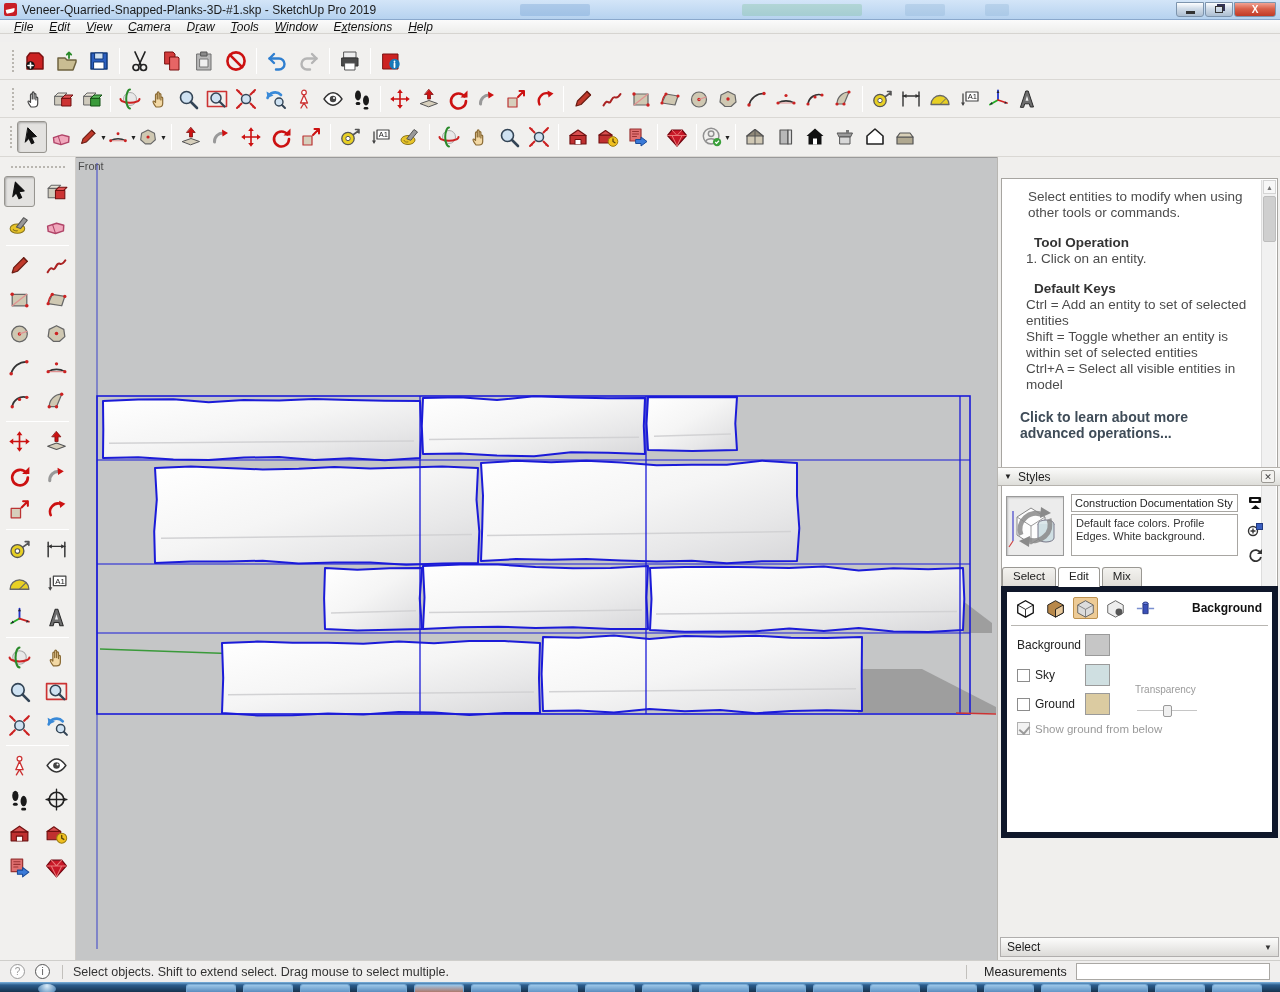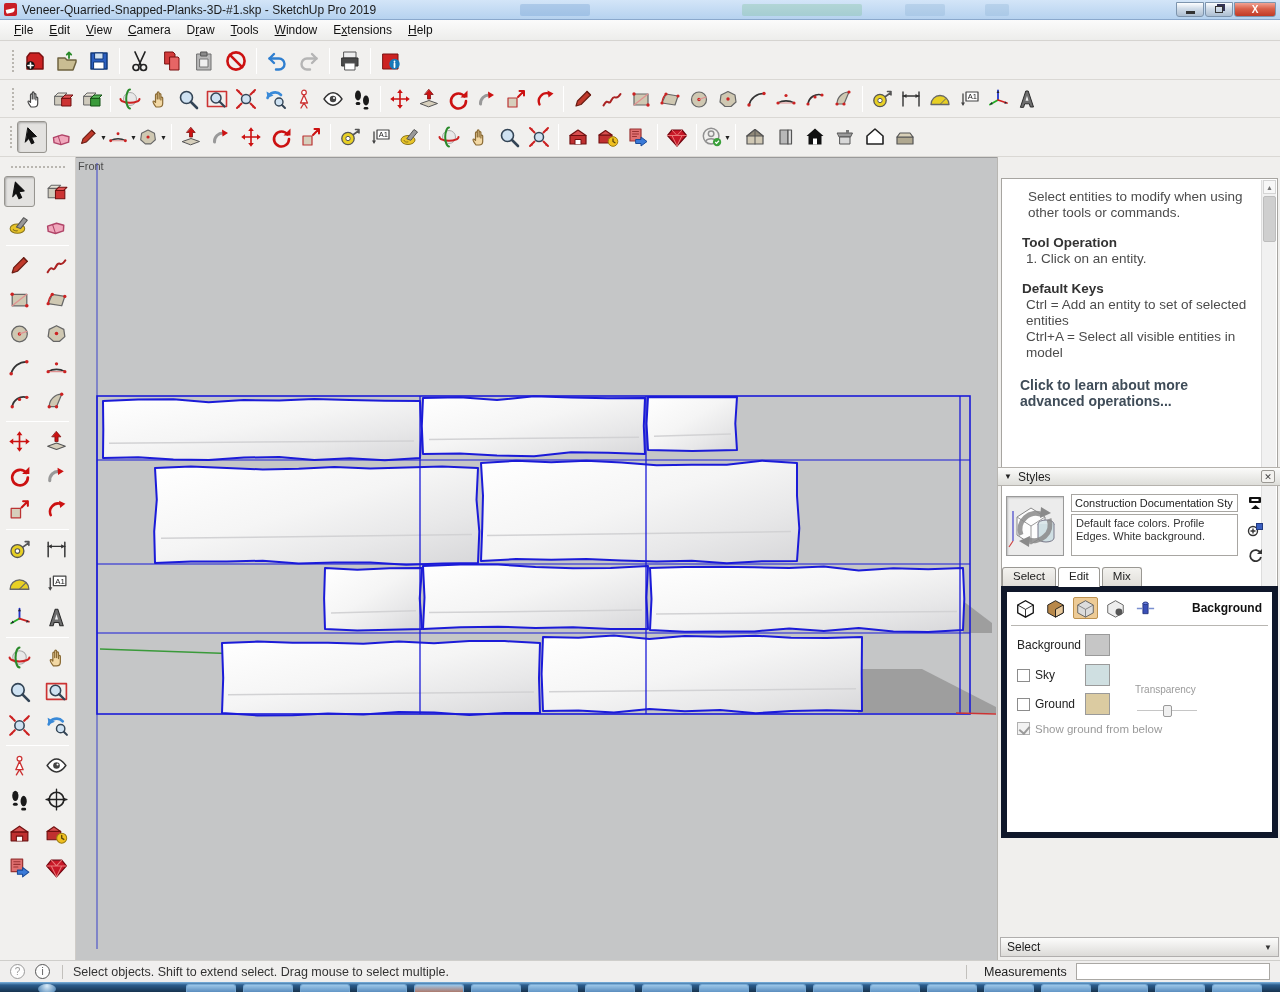--- a/index.html
+++ b/index.html
@@ -17,23 +17,23 @@
   .ghost { position:absolute; top:4px; height:12px; border-radius:2px; opacity:.35; }
   #win-controls { position:absolute; right:4px; top:2px; display:flex; }
   .wbtn { width:28px; height:15px; border:1px solid #7d94ad; border-radius:0 0 3px 3px;
     background:linear-gradient(#fdfeff,#cfdbe8 45%,#aebfd2); display:flex; align-items:center; justify-content:center;
     font-size:10px; color:#333; margin-left:1px; }
   .wbtn.close { width:42px; background:linear-gradient(#f2a394,#d9604a 45%,#c03a26); color:#fff; font-weight:bold; }
   .wbtn .mini { width:9px; height:3px; background:#333; margin-top:6px;}
   .wbtn .rest { width:8px; height:7px; border:1px solid #333; box-shadow:2px -2px 0 -0px #335;}
 
   
-  #menubar { position:absolute; left:0; top:20px; width:1280px; height:21px;
+  #menubar { position:absolute; left:0; top:20px; width:1280px; height:14px;
     background:linear-gradient(#fbfbfb,#ededeb); border-bottom:1px solid #d6d4d0;
-    display:flex; align-items:center; padding-left:6px; }
+    display:flex; align-items:center; padding-left:6px;font-style:italic; }
   .menu-item { padding:3px 8px; font-size:12px; color:#111; }
   .menu-item u { text-decoration:underline; }
 
   
   .toolbar { position:absolute; left:0; width:1280px; background:#f1f0ee; border-bottom:1px solid #dad8d4;
     display:flex; align-items:center; }
   #tb1 { top:42px; height:38px; padding-left:8px; }
   #tb2 { top:80px; height:38px; padding-left:8px; }
   #tb3 { top:118px; height:39px; padding-left:6px; }
   .grip { width:5px; height:24px; margin:0 3px;
@@ -67,21 +67,21 @@
     background:linear-gradient(#e6eefa,#ccdbf0); border-bottom:1px solid #a9bcd6;
     display:flex; align-items:center; padding:0 4px; font-size:11px; color:#33414f;}
   #tray-header .sp { flex:1; }
   .tray-hbtn { width:15px; height:13px; display:flex; align-items:center; justify-content:center; margin-left:2px; font-size:9px;}
   .tray-hbtn.closebox { background:linear-gradient(#f3c9ad,#dd8a5e); border:1px solid #a55a30; border-radius:2px; color:#5d2000; font-weight:bold;}
 
   #instructor { position:absolute; left:3px; top:21px; width:277px; height:437px; background:#fff; border:1px solid #a7a5a1; }
   #instr-text { position:absolute; left:8px; top:6px; right:22px; bottom:4px; overflow:hidden;
     font-size:13.5px; line-height:16px; color:#4c4c4c; }
   #instr-text p.intro { margin:4px 0 0 18px; }
-  #instr-text h4 { font-size:13.5px; color:#333; margin:14px 0 0 12px; font-weight:bold;}
+  #instr-text h4 { font-size:13.5px; color:#333; margin:14px 0 0 24px; font-weight:bold;}
   #instr-text .ln { margin-left:16px; }
   #instr-text .learn { margin:16px 0 0 10px; font-weight:bold; font-size:14px; color:#3c4document; color:#3f4c58; }
   .scrollbar { position:absolute; right:1px; top:1px; width:15px; bottom:1px; background:#f1f1f1; border-left:1px solid #ddd;}
   .scrollbar .arr { position:absolute; left:1px; width:13px; height:14px; background:#f7f7f7; border:1px solid #d4d4d4; color:#777;
     font-size:7px; display:flex; align-items:center; justify-content:center;}
   .scrollbar .arr.up { top:0; }
   .scrollbar .arr.down { bottom:0; }
   .scrollbar .thumb { position:absolute; left:1px; top:16px; width:13px; height:46px; background:#cfcfcf; border:1px solid #bdbdbd; border-radius:2px;}
 
   #styles-panel { position:absolute; left:0px; top:310px; width:283px; }
@@ -1079,20 +1079,21 @@
 
   <div id="tray">
 
     <div id="instructor">
       <div id="instr-text">
           <p class="intro">Select entities to modify when using other tools or commands.</p>
           <h4>Tool Operation</h4>
           <div class="ln">1. Click on an entity.</div>
           <h4>Default Keys</h4>
           <div class="ln">Ctrl = Add an entity to set of selected entities</div>
+          <div class="ln">Shift = Toggle whether an entity is within set of selected entities</div>
           <div class="ln">Ctrl+A = Select all visible entities in model</div>
           <div class="learn">Click to learn about more advanced operations...</div>
         </div>
       <div class="scrollbar">
         <div class="arr up">▲</div>
         <div class="thumb"></div>
         <div class="arr down">▼</div>
       </div>
     </div>
 

